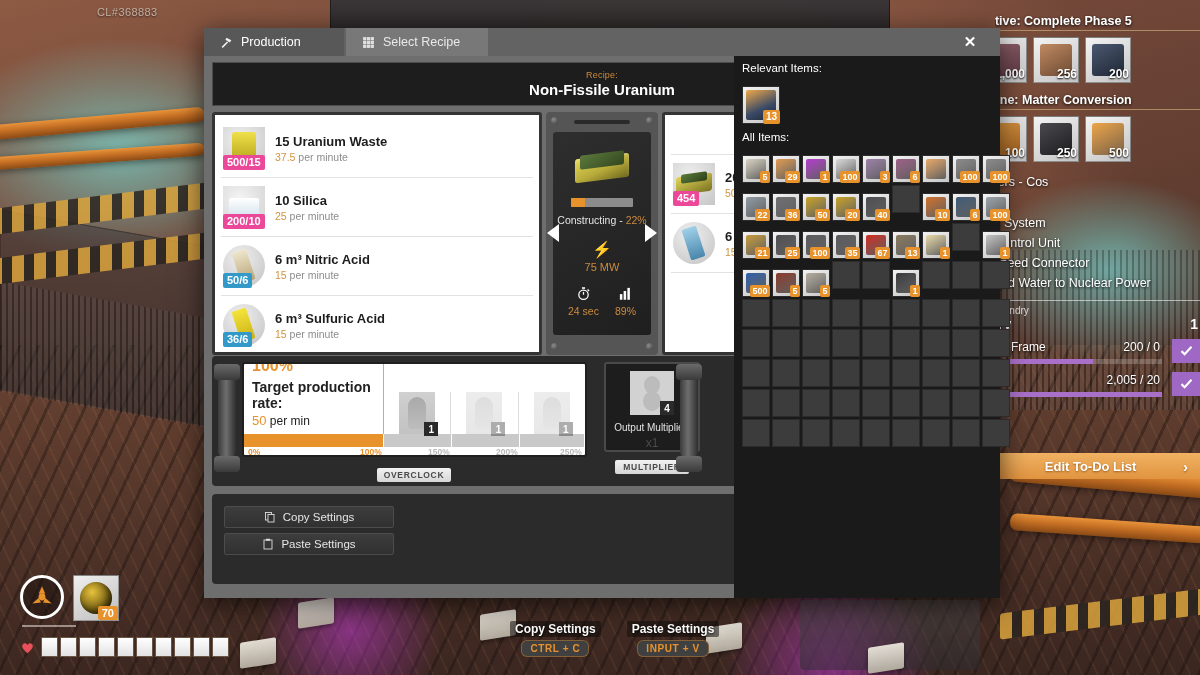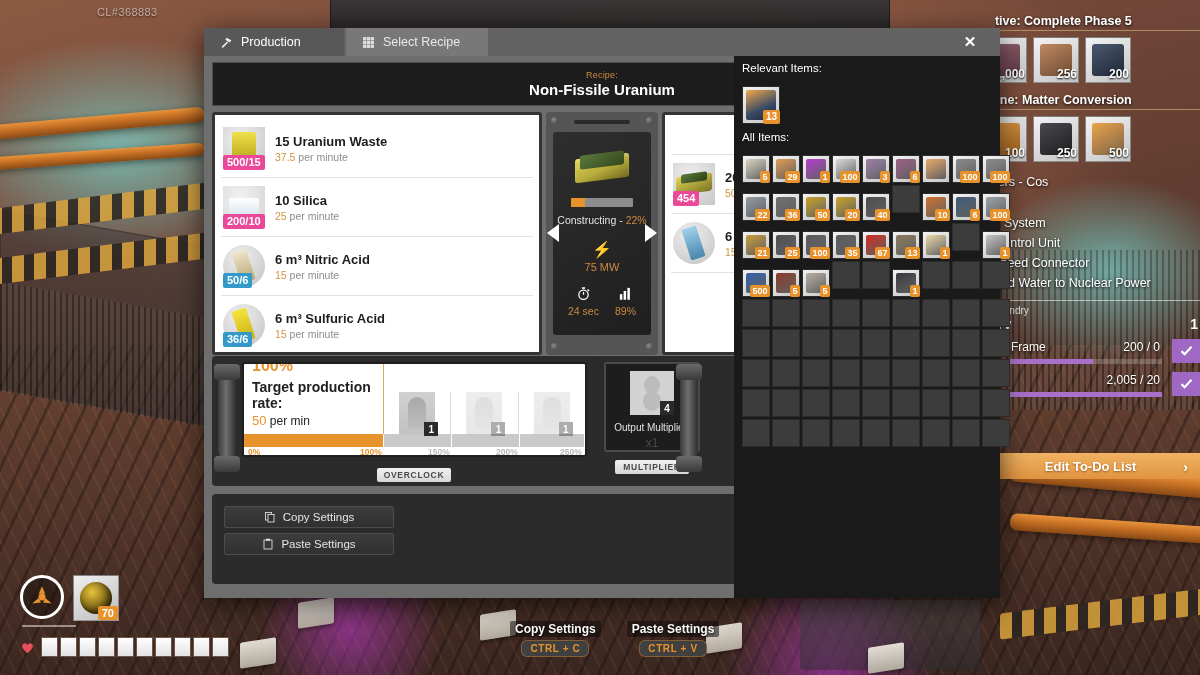--- a/index.html
+++ b/index.html
@@ -539,21 +539,21 @@
   </div>
 </div>
 
 <div id="key-hints">
   <div class="khint">
     <div class="kname">Copy Settings</div>
     <div class="kcombo">CTRL + C</div>
   </div>
   <div class="khint">
     <div class="kname">Paste Settings</div>
-    <div class="kcombo">CTRL + V</div>
+    <div class="kcombo">INPUT + V</div>
   </div>
 </div>
 
 <div id="todo">
   <div class="todo-hdr">ective: Complete Phase 5</div>
   <div class="todo-icons">
     <div class="todo-ic">
       <span class="g" style="background:linear-gradient(150deg,#9a6672,#5d3a45)"></span>
       <span class="n">1,000</span>
     </div>

